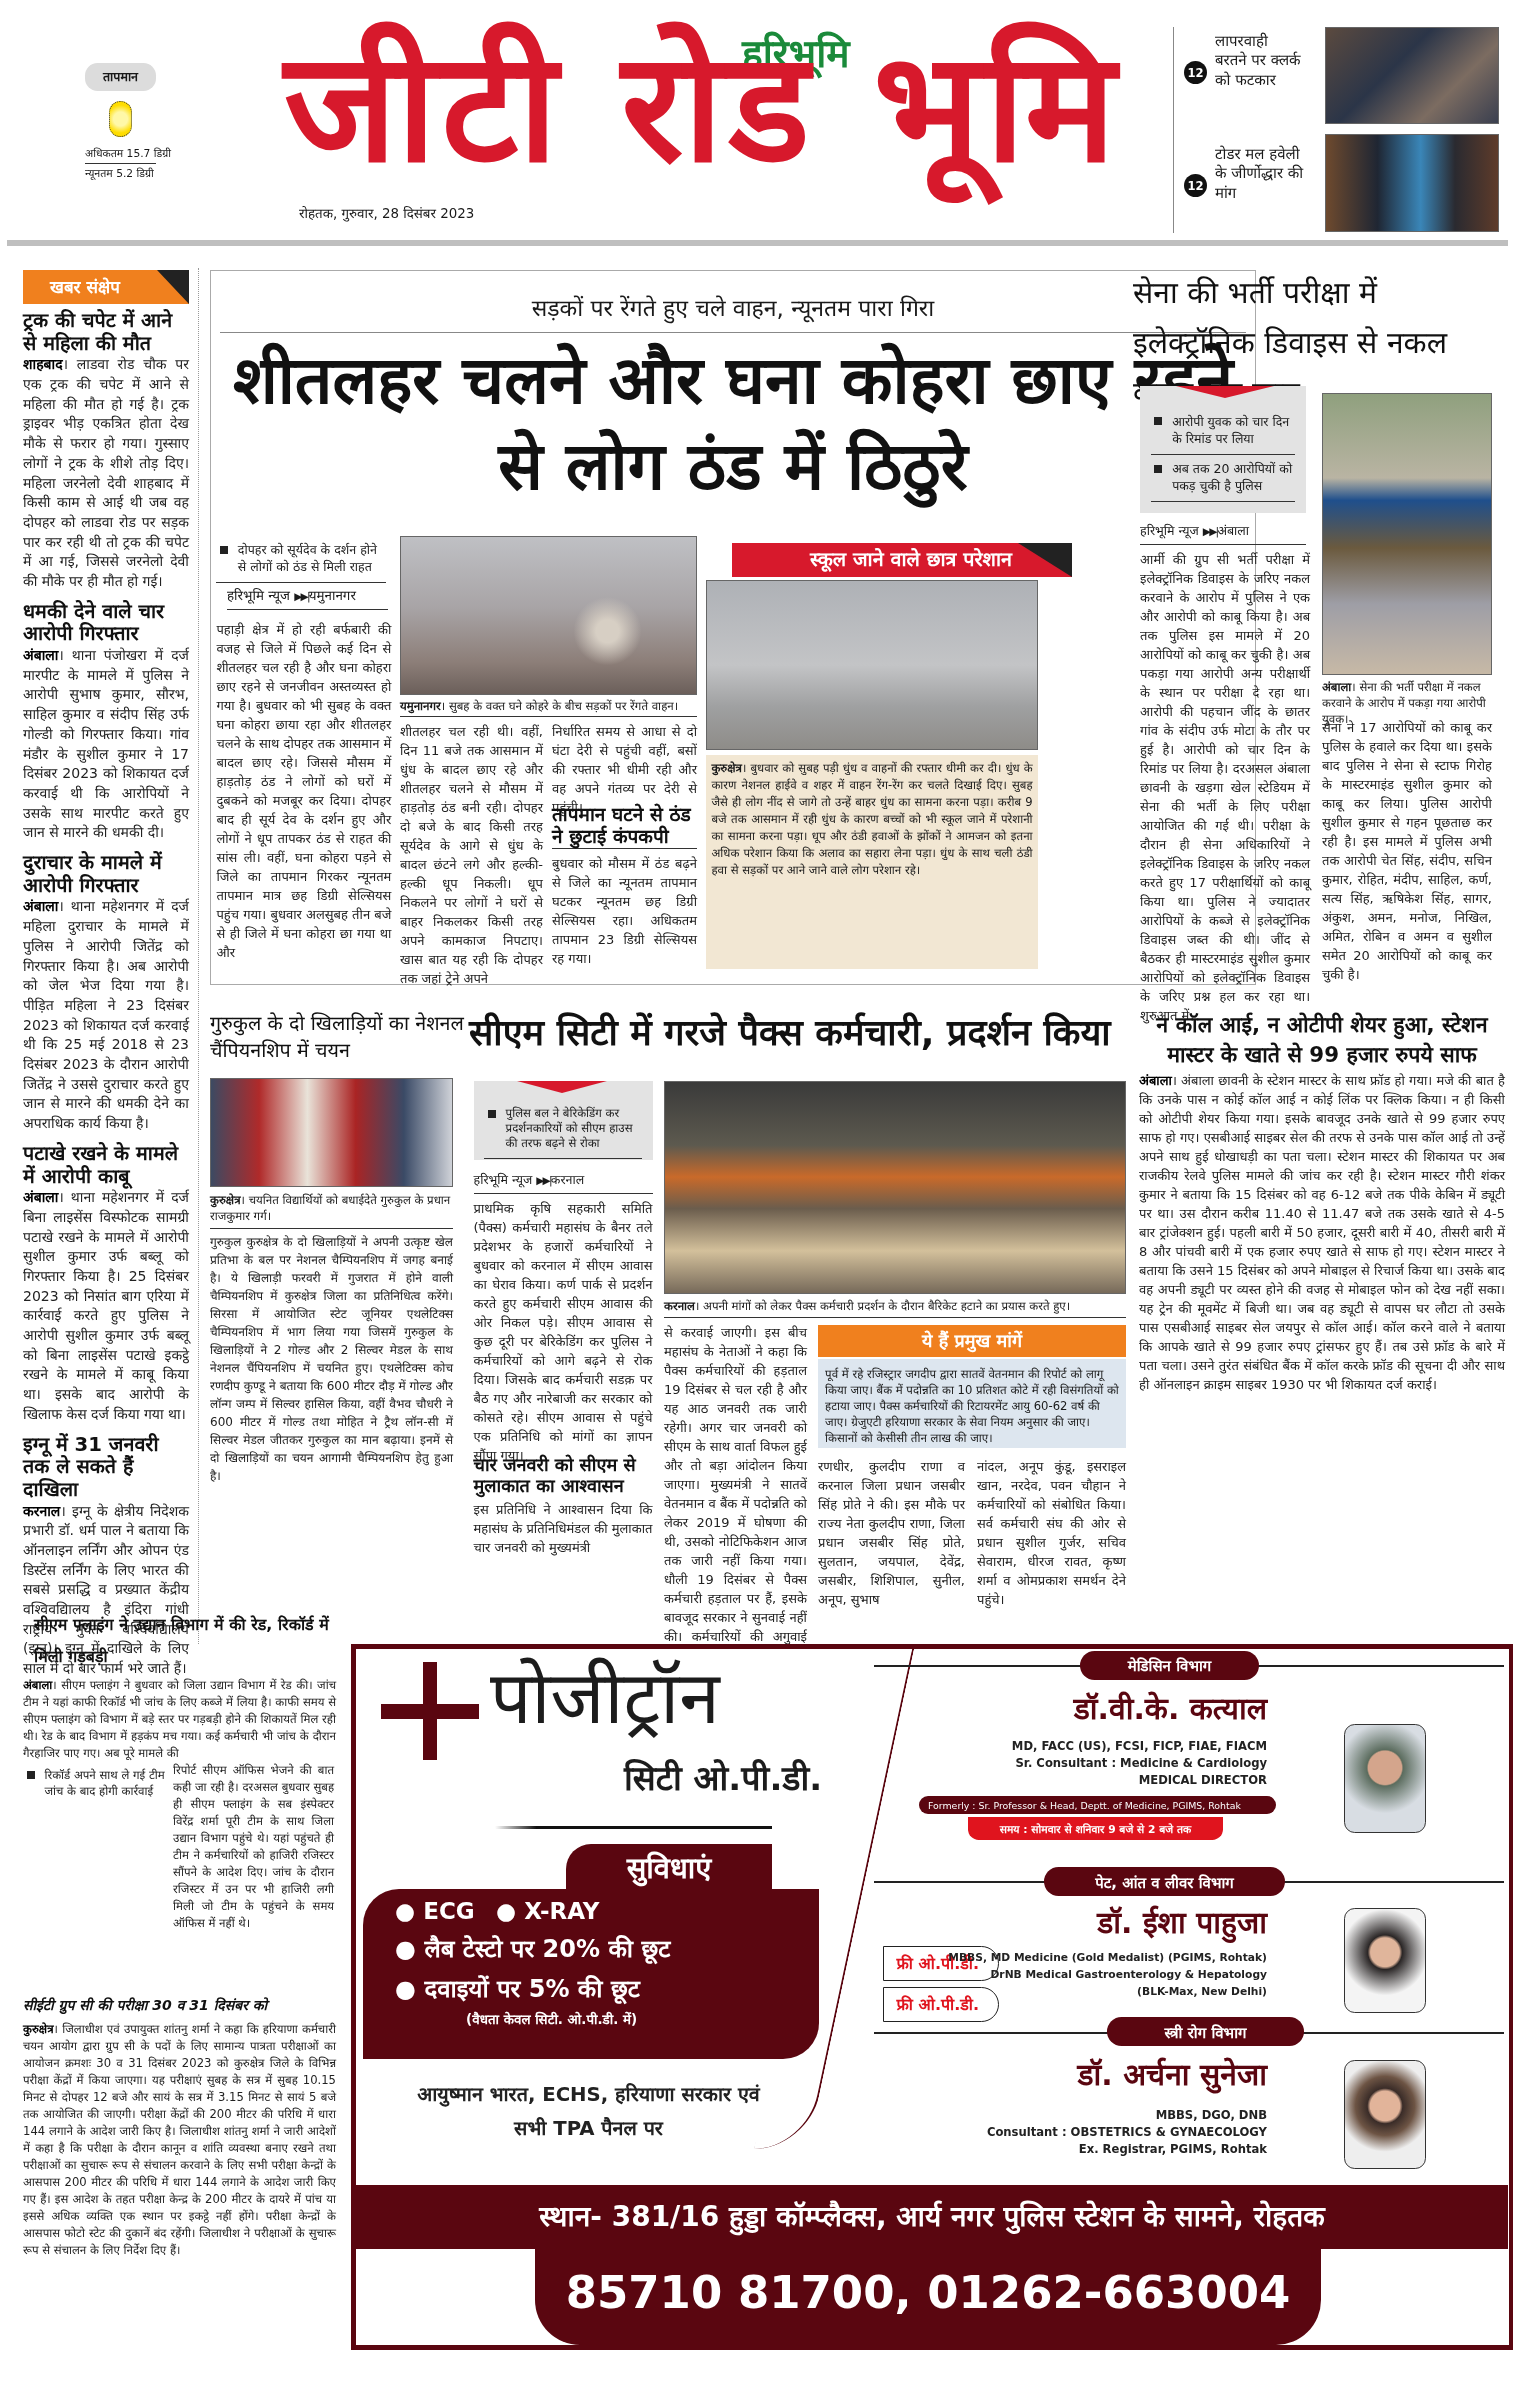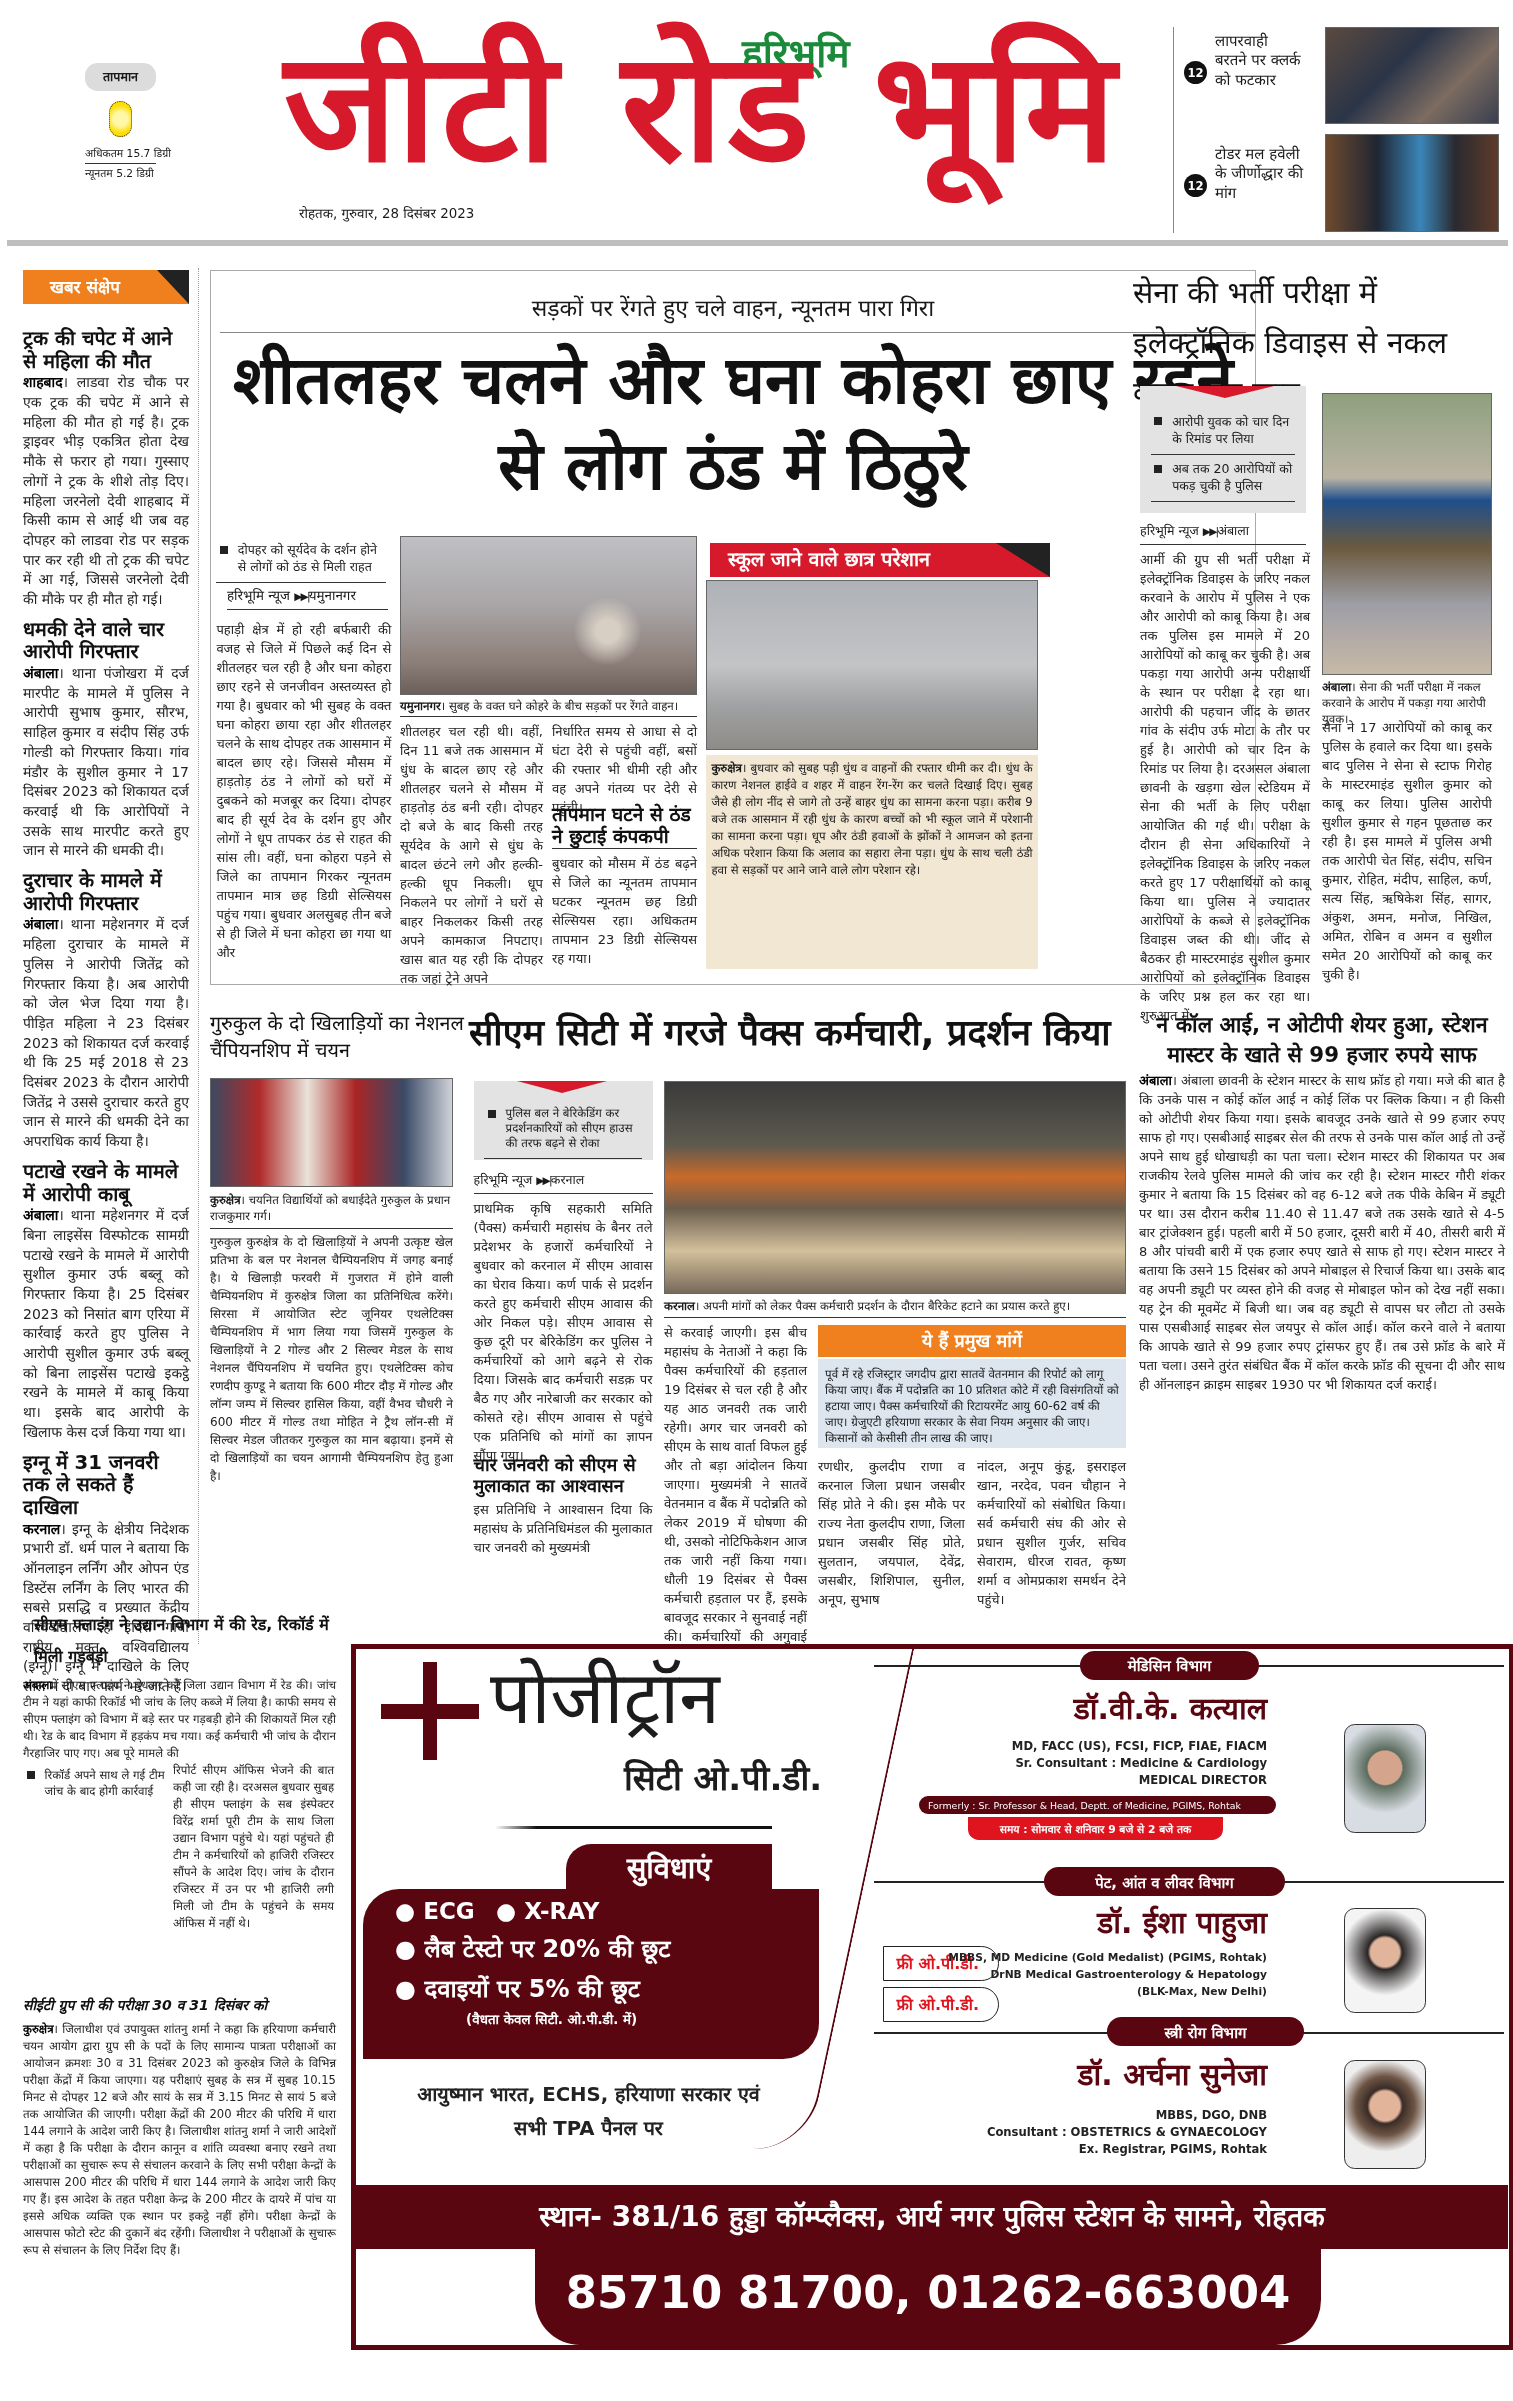--- a/index.html
+++ b/index.html
@@ -55,21 +55,21 @@
     <div class="photo" style="left:141px;top:0;width:174px;height:98px;background:linear-gradient(90deg,#6e4a2e,#1f2633 30%,#3a86b8 55%,#2a2a30 75%,#5e3b2a);"></div>
   </div>
   <div class="abs" style="left:7.1px;top:240px;width:1501px;height:6.3px;background:#bfbfbf;"></div>
 </div>
 
 <div class="abs" style="left:23px;top:270px;width:166px;">
   <div style="position:relative;background:#f0801e;height:34px;width:166px;">
     <span style="color:#fff;font-weight:bold;font-size:17px;line-height:34px;padding-left:27px;">खबर संक्षेप</span>
     <span style="position:absolute;right:0;top:0;border-left:32px solid transparent;border-top:34px solid #222;"></span>
   </div>
-  <div style="margin-top:24px;">
+  <div style="margin-top:6px;">
     <div class="hd" style="font-size:19.7px;">ट्रक की चपेट में आने से महिला की मौत</div>
     <p class="body"><b>शाहबाद</b>। <span>लाडवा रोड चौक पर एक ट्रक की चपेट में आने से महिला की मौत हो गई है। ट्रक ड्राइवर भीड़ एकत्रित होता देख मौके से फरार हो गया। गुस्साए लोगों ने ट्रक के शीशे तोड़ दिए। महिला जरनेलो देवी शाहबाद में किसी काम से आई थी जब वह दोपहर को लाडवा रोड पर सड़क पार कर रही थी तो ट्रक की चपेट में आ गई, जिससे जरनेलो देवी की मौके पर ही मौत हो गई।</span></p>
   </div>
   <div style="margin-top:9px;">
     <div class="hd" style="font-size:19.7px;">धमकी देने वाले चार आरोपी गिरफ्तार</div>
     <p class="body"><b>अंबाला</b>। <span>थाना पंजोखरा में दर्ज मारपीट के मामले में पुलिस ने आरोपी सुभाष कुमार, सौरभ, साहिल कुमार व संदीप सिंह उर्फ गोल्डी को गिरफ्तार किया। गांव मंडौर के सुशील कुमार ने 17 दिसंबर 2023 को शिकायत दर्ज करवाई थी कि आरोपियों ने उसके साथ मारपीट करते हुए जान से मारने की धमकी दी।</span></p>
   </div>
   <div style="margin-top:9px;">
     <div class="hd" style="font-size:19.7px;">दुराचार के मामले में आरोपी गिरफ्तार</div>
     <p class="body"><b>अंबाला</b>। <span>थाना महेशनगर में दर्ज महिला दुराचार के मामले में पुलिस ने आरोपी जितेंद्र को गिरफ्तार किया है। अब आरोपी को जेल भेज दिया गया है। पीड़ित महिला ने 23 दिसंबर 2023 को शिकायत दर्ज करवाई थी कि 25 मई 2018 से 23 दिसंबर 2023 के दौरान आरोपी जितेंद्र ने उससे दुराचार करते हुए जान से मारने की धमकी देने का अपराधिक कार्य किया है।</span></p>
@@ -99,21 +99,21 @@
 
   <div class="photo" style="left:189px;top:265px;width:297px;height:159px;background:radial-gradient(circle at 70% 60%,#d7cfc4 5%,transparent 15%),linear-gradient(180deg,#bfc0c4,#a8a4a6 45%,#8c7e78 80%,#6b5f5a);"></div>
   <div class="abs" style="left:189px;top:427px;width:297px;font-size:11.6px;border-bottom:0.9px solid #333;padding-bottom:2.7px;">
     <b>यमुनानगर</b>। <span>सुबह के वक्त घने कोहरे के बीच सड़कों पर रेंगते वाहन।</span>
   </div>
   <p class="body abs" style="left:189px;top:451px;width:143px;font-size:13px;line-height:19px;">शीतलहर चल रही थी। वहीं, दिन 11 बजे तक आसमान में धुंध के बादल छाए रहे और शीतलहर चलने से मौसम में हाड़तोड़ ठंड बनी रही। दोपहर दो बजे के बाद किसी तरह सूर्यदेव के आगे से धुंध के बादल छंटने लगे और हल्की-हल्की धूप निकली। धूप निकलने पर लोगों ने घरों से बाहर निकलकर किसी तरह अपने कामकाज निपटाए। खास बात यह रही कि दोपहर तक जहां ट्रेने अपने</p>
   <p class="body abs" style="left:341px;top:451px;width:145px;font-size:13px;line-height:19px;">निर्धारित समय से आधा से दो घंटा देरी से पहुंची वहीं, बसों की रफ्तार भी धीमी रही और वह अपने गंतव्य पर देरी से पहुंची।</p>
   <div class="hd abs" style="left:341px;top:533px;width:145px;font-size:19px;border-bottom:0.9px solid #333;">तापमान घटने से ठंड ने छुटाई कंपकपी</div>
   <p class="body abs" style="left:341px;top:583px;width:145px;font-size:13px;line-height:19px;">बुधवार को मौसम में ठंड बढ़ने से जिले का न्यूनतम तापमान घटकर न्यूनतम छह डिग्री सेल्सियस रहा। अधिकतम तापमान 23 डिग्री सेल्सियस रह गया।</p>
 
-  <div class="abs" style="left:499px;top:272px;width:340px;height:34px;background:#d7192c;">
+  <div class="abs" style="left:521px;top:272px;width:340px;height:34px;background:#d7192c;text-align:center;">
     <span style="color:#fff;font-weight:bold;font-size:19.7px;line-height:34px;padding-left:18px;">स्कूल जाने वाले छात्र परेशान</span>
     <span style="position:absolute;right:0;top:0;border-left:54px solid transparent;border-top:34px solid #222;"></span>
   </div>
   <div class="photo" style="left:495px;top:309px;width:332px;height:170px;background:linear-gradient(180deg,#aeb1b6,#c3c4c6 50%,#9fa0a1 75%,#8e8c88);"></div>
   <div class="abs" style="left:495px;top:484px;width:332px;height:214px;background:#f2e7d3;padding:5.4px;font-size:11.6px;line-height:17px;text-align:justify;">
     <b>कुरुक्षेत्र</b>। <span>बुधवार को सुबह पड़ी धुंध व वाहनों की रफ्तार धीमी कर दी। धुंध के कारण नेशनल हाईवे व शहर में वाहन रेंग-रेंग कर चलते दिखाई दिए। सुबह जैसे ही लोग नींद से जागे तो उन्हें बाहर धुंध का सामना करना पड़ा। करीब 9 बजे तक आसमान में रही धुंध के कारण बच्चों को भी स्कूल जाने में परेशानी का सामना करना पड़ा। धूप और ठंडी हवाओं के झोंकों ने आमजन को इतना अधिक परेशान किया कि अलाव का सहारा लेना पड़ा। धुंध के साथ चली ठंडी हवा से सड़कों पर आने जाने वाले लोग परेशान रहे।</span>
   </div>
 </div>
 
 <div class="abs" style="left:1133px;top:268px;width:375px;height:715px;">

